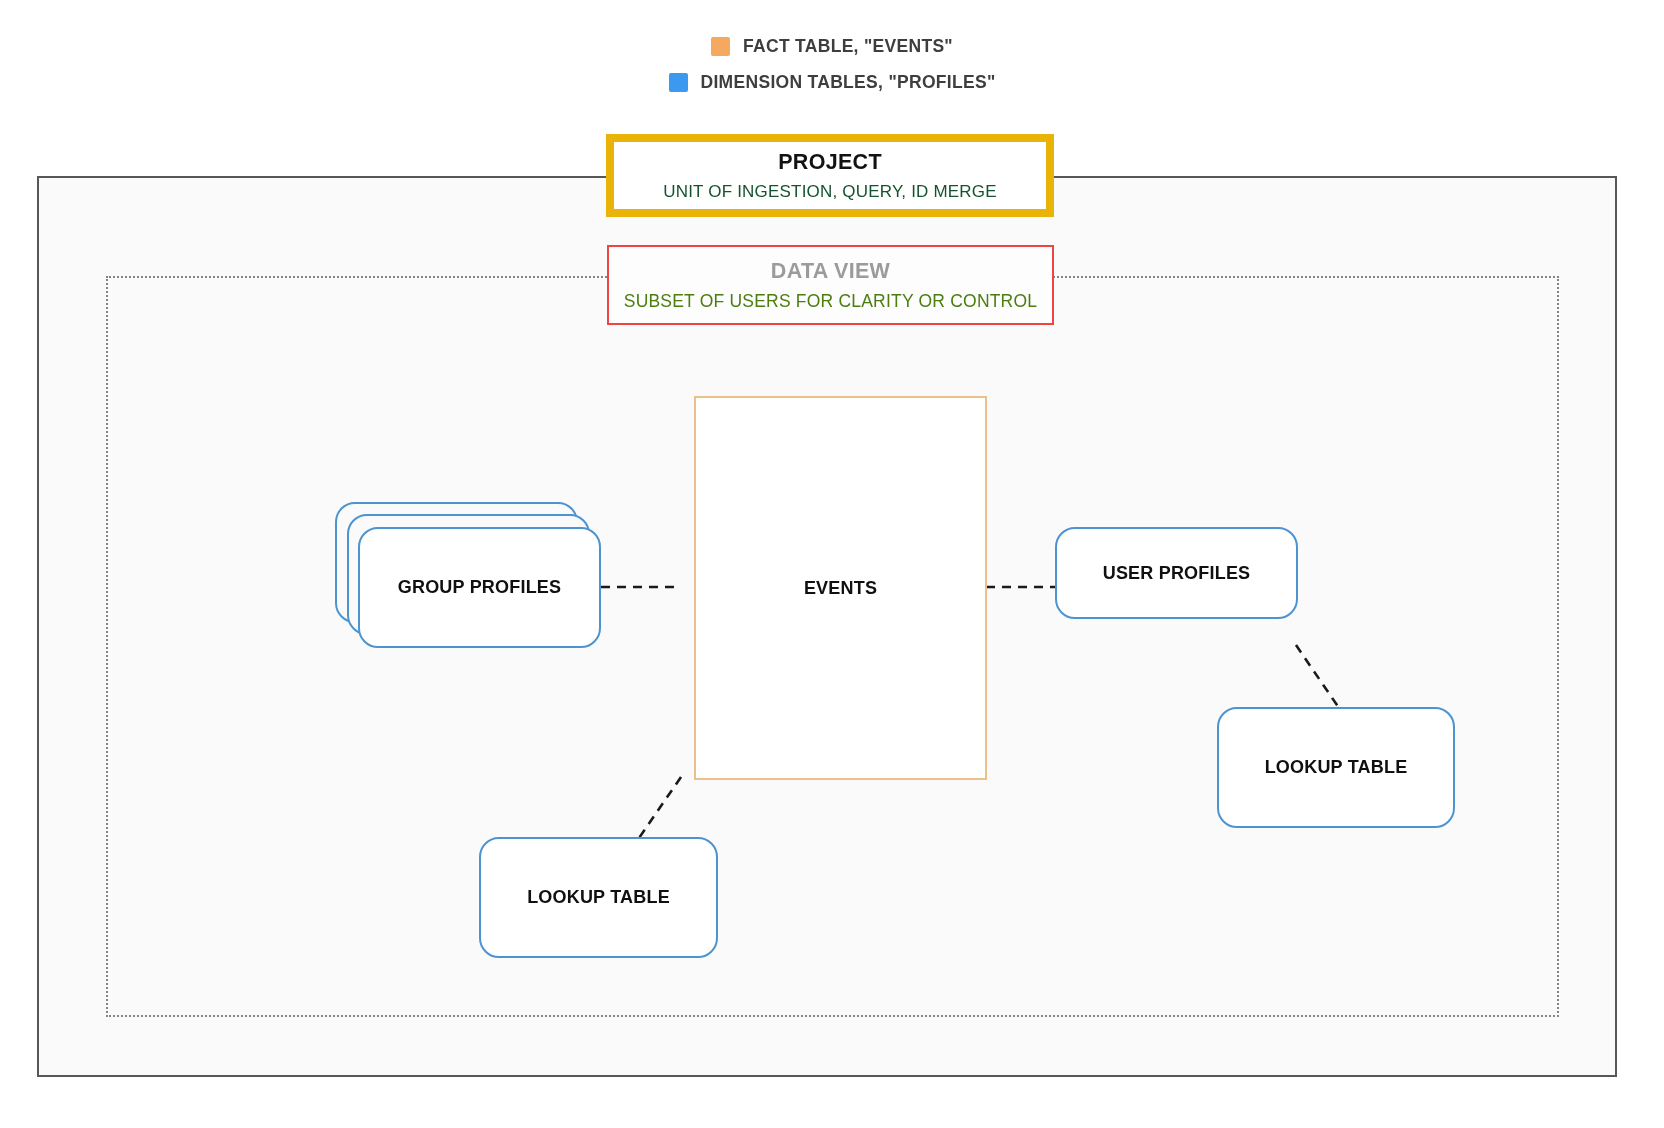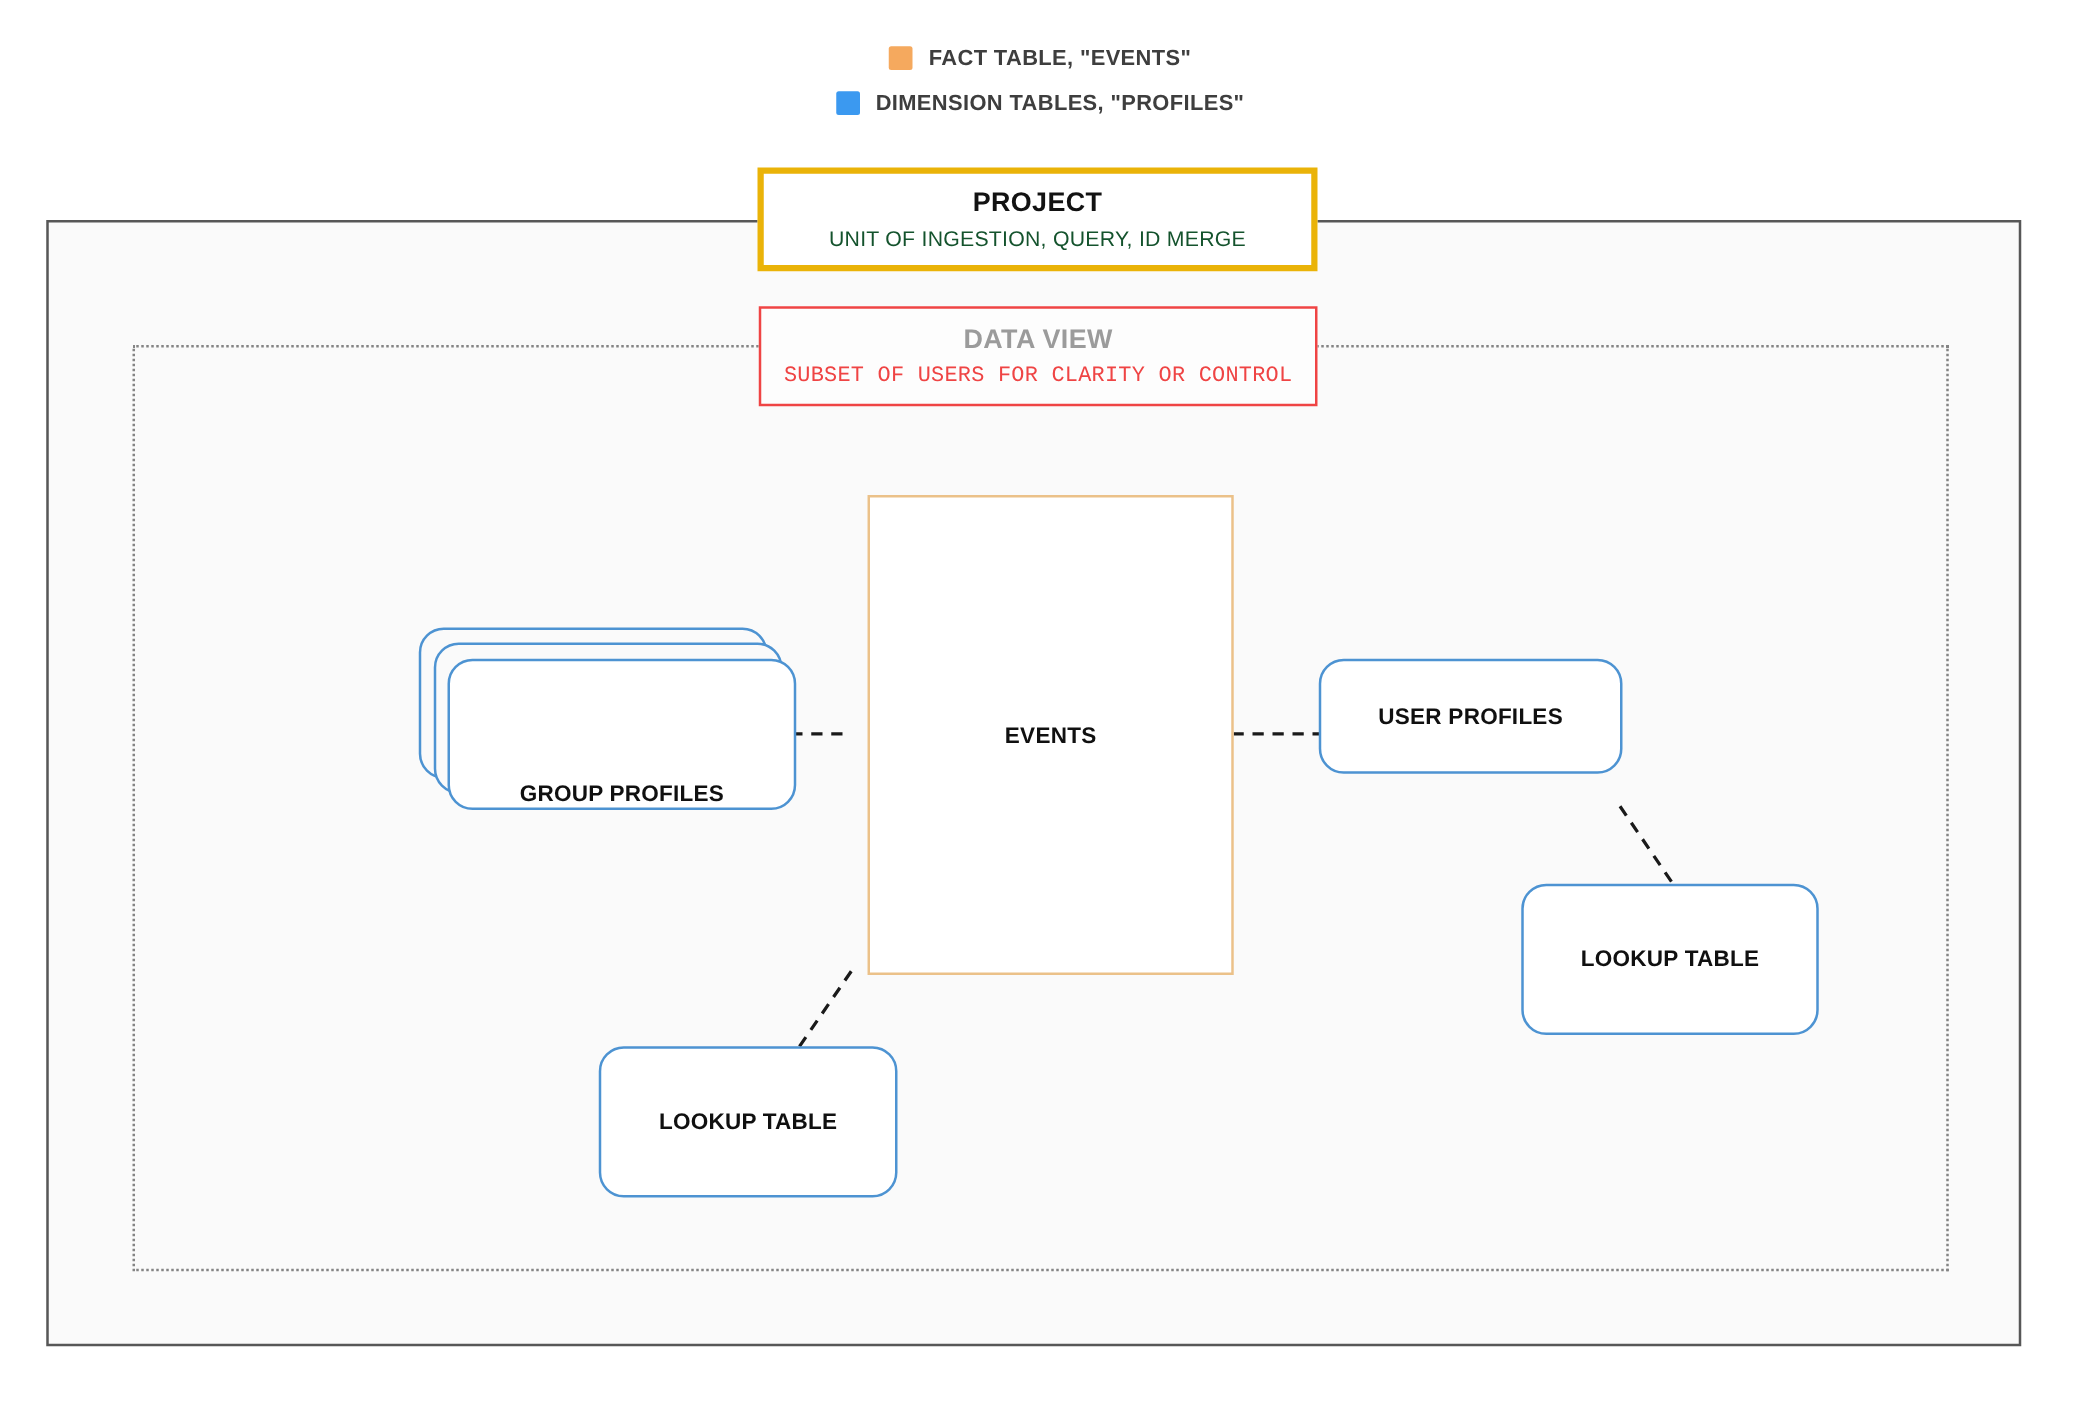--- a/index.html
+++ b/index.html
@@ -48,30 +48,30 @@
   .titlebox {
     position: absolute;
     display: flex; flex-direction: column;
     align-items: center; justify-content: center;
     gap: 7px; text-align: center;
     box-sizing: border-box;
     z-index: 5;
   }
   .project-box {
     left: 606px; top: 134px; width: 448px; height: 83px;
-    background: #ffffff; border: 5px solid #eab308;
+    background: #ffffff; border: 8px solid #eab308;
   }
   .project-title   { font-size: 21.5px; font-weight: bold; color: #121212; letter-spacing: 0.3px; }
   .project-subtitle{ font-size: 17px; color: #14532d; letter-spacing: 0.2px; }
   .dataview-box {
     left: 607px; top: 245px; width: 447px; height: 80px;
     background: #fdfdfd; border: 2px solid #ef4444;
   }
   .dataview-title   { font-size: 21.5px; font-weight: bold; color: #9b9b9b; letter-spacing: 0.3px; }
-  .dataview-subtitle{ font-size: 17.5px; color: #ef4444; letter-spacing: 0.2px; font-family: Liberation Mono, monospace; }
+  .dataview-subtitle{ font-size: 17.5px; color: #4d7c0f; letter-spacing: 0.2px; }
 
   
   .node {
     position: absolute;
     background: #ffffff;
     display: flex; align-items: center; justify-content: center;
     box-sizing: border-box;
     z-index: 4;
   }
   .node-label {
@@ -84,22 +84,22 @@
     margin-left: 16px;
   }
   .card { border: 2px solid #4d93d2; border-radius: 20px; }
   .user-profiles-node { left: 1055px; top: 527px; width: 243px; height: 92px; }
   .lookup-right-node  { left: 1217px; top: 707px; width: 238px; height: 121px; }
   .lookup-bottom-node { left: 479px;  top: 837px; width: 239px; height: 121px; }
 
   
   .group-stack { position: absolute; left: 335px; top: 502px; width: 266px; height: 147px; z-index: 4; }
   .group-stack .card {
-    position: absolute; width: 279px; height: 121px;
-    background: #fafafa; box-sizing: border-box; align-items: flex-end;
+    position: absolute; width: 243px; height: 121px;
+    background: #fafafa; box-sizing: border-box;
   }
   .gs-back  { left: 0;    top: 0;    }
   .gs-mid   { left: 12px; top: 12px; }
   .gs-front {
     left: 23px; top: 25px; background: #ffffff !important;
     display: flex; align-items: center; justify-content: center;
   }
 
   
   .connector-layer {

